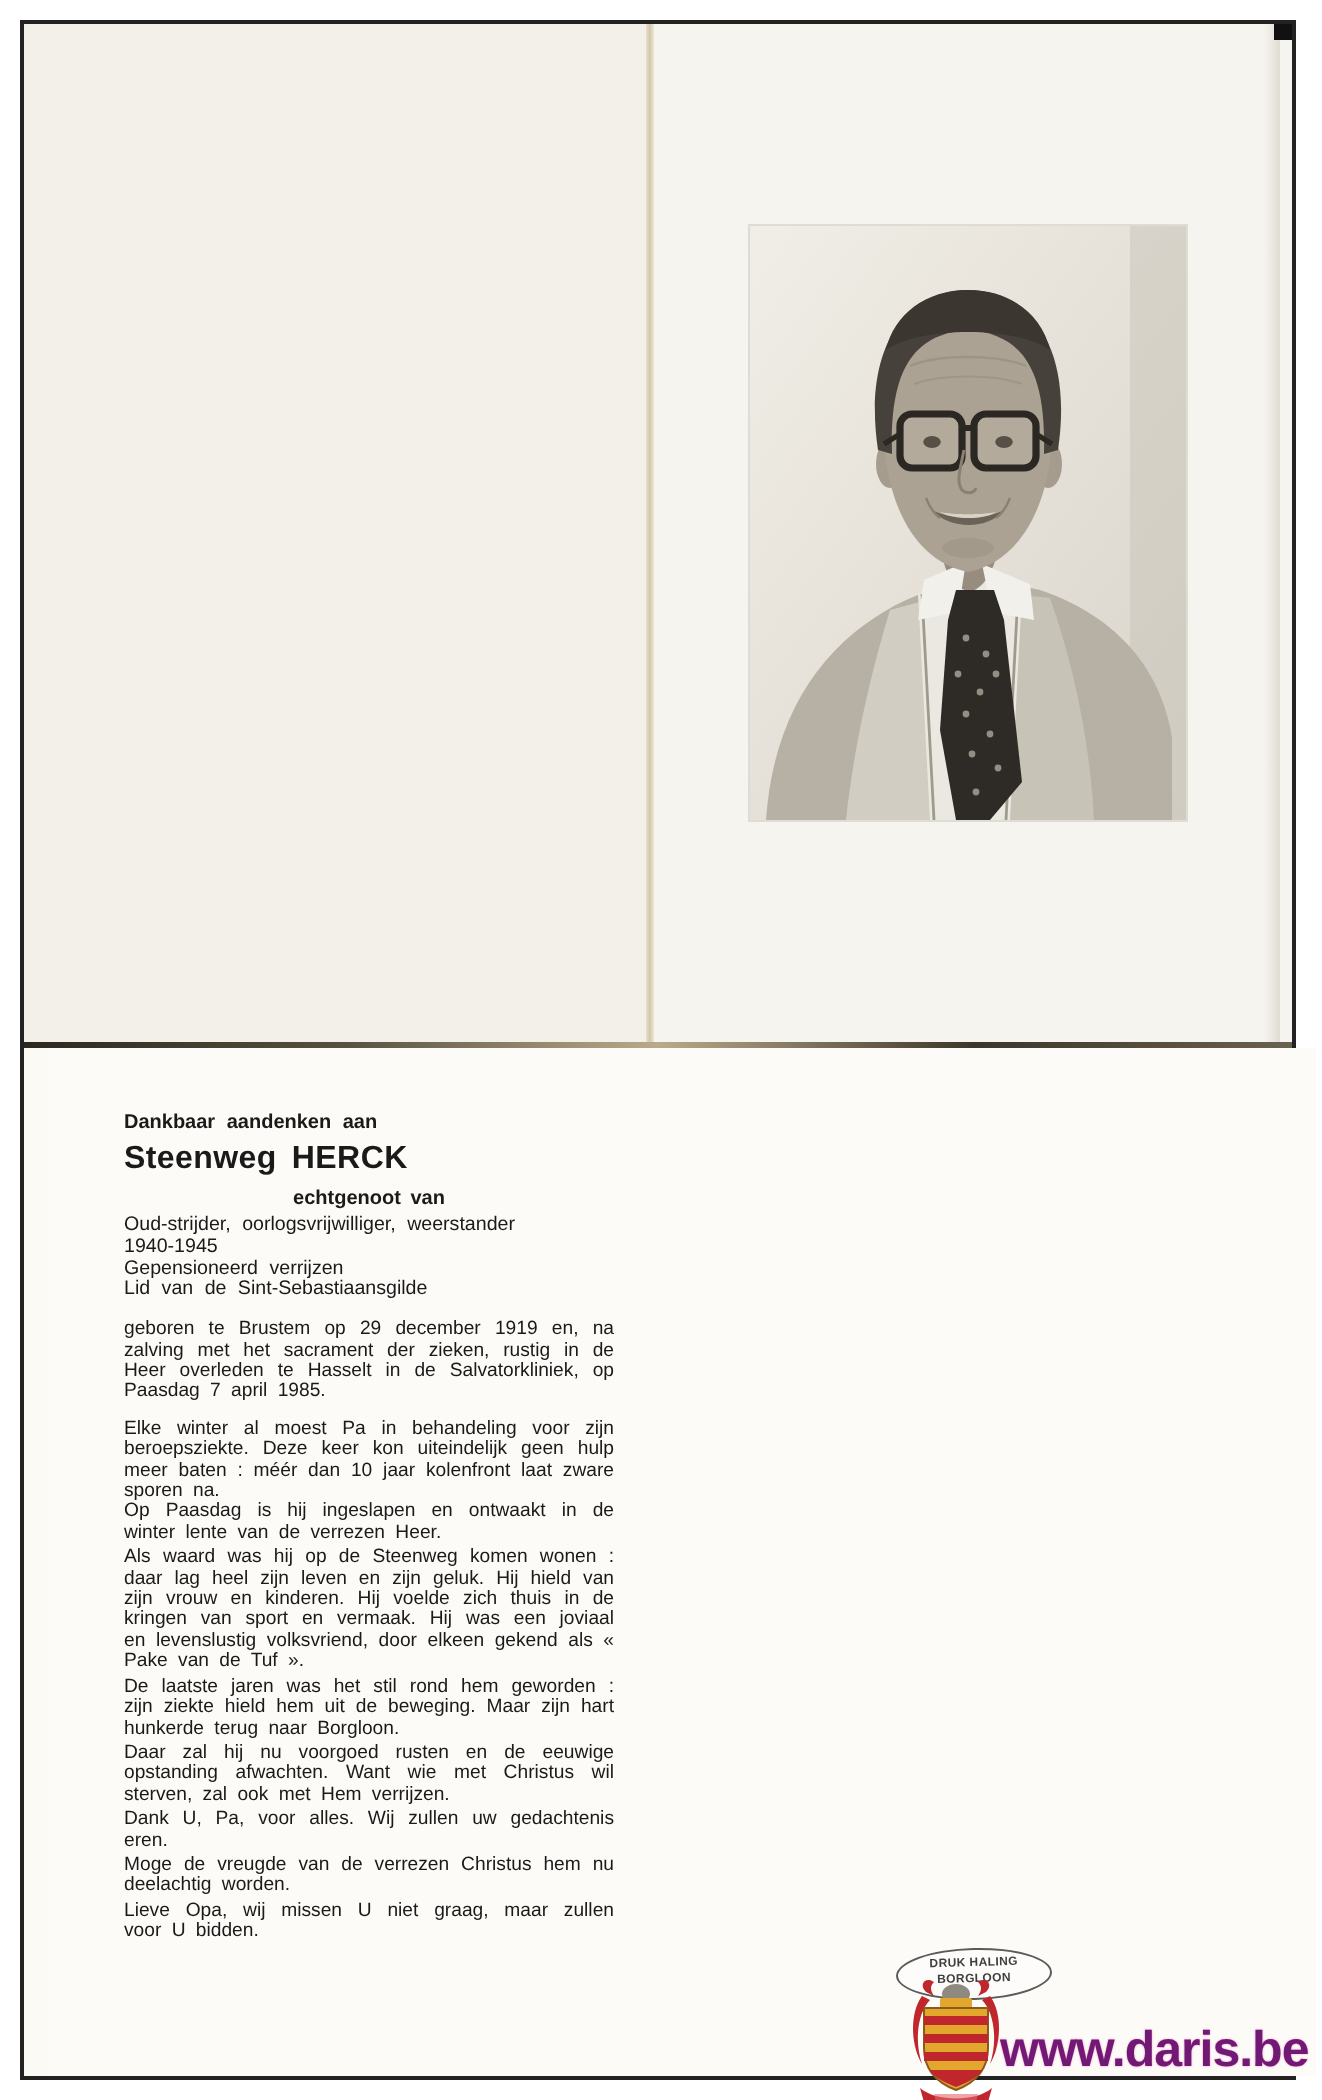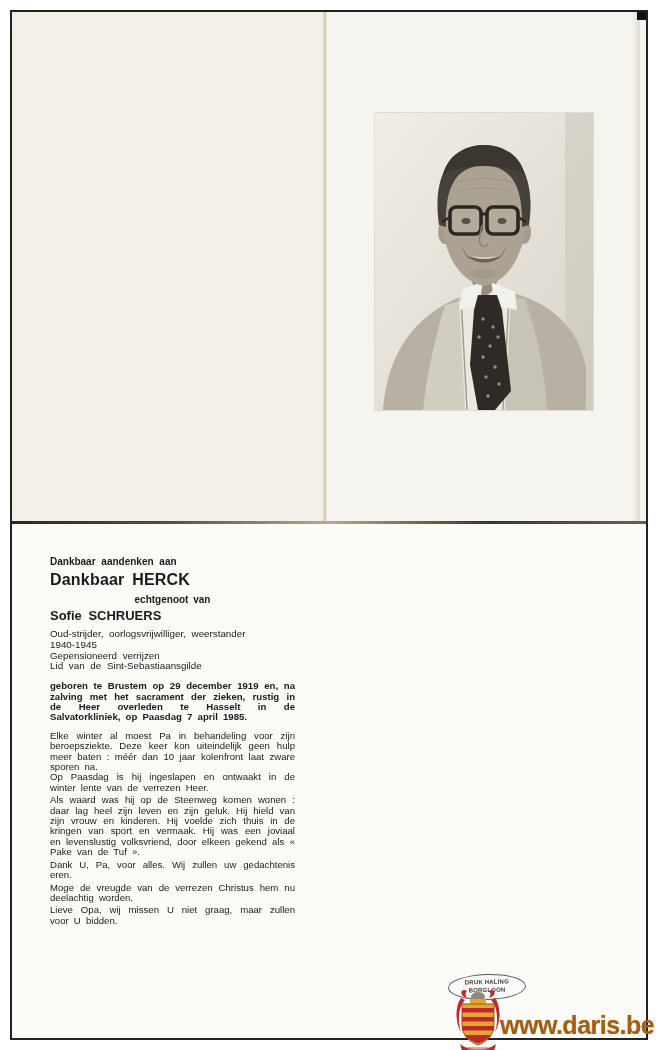--- a/index.html
+++ b/index.html
@@ -14,39 +14,39 @@
         background:linear-gradient(90deg,#e6dfcd,#d3c7a8,#efe9da);}
   .front-page{position:absolute;left:315px;top:0;width:319px;height:509px;background:#f6f4ee;}
   .page-edge-shade{position:absolute;right:6px;top:0;width:8px;height:509px;
         background:linear-gradient(90deg,rgba(0,0,0,0),rgba(120,110,90,.18));}
   .corner-dot{position:absolute;right:0;top:0;width:9px;height:8px;background:#111;}
   .photo{position:absolute;left:363px;top:101px;width:218px;height:297px;
          box-shadow:0 0 0 1px rgba(90,85,70,.15);}
   .mid-line{position:absolute;left:0;top:509px;width:634px;height:3px;
          background:linear-gradient(90deg,#2c2820,#57503f,#b9ab8a,#3c352a,#6b6150);}
   
-  .interior{position:absolute;left:0;top:512px;width:634px;height:514px;background:#fcfbf7;}
+  .interior{position:absolute;left:12px;top:512px;width:634px;height:514px;background:#fcfbf7;}
   .left-col{position:absolute;left:38px;top:32px;width:245px;}
   .intro{font-size:10px;font-weight:bold;margin:0 0 4px;word-spacing:3px;}
   .name{font-size:16px;font-weight:bold;margin:0 0 5px;letter-spacing:.2px;word-spacing:3px;}
   .relation{font-size:10px;font-weight:bold;margin:0 0 3px;word-spacing:2px;text-align:center;}
   .spouse{font-size:13px;font-weight:bold;margin:0 0 6px;word-spacing:3px;}
   .titles div{font-size:9.8px;font-weight:normal;line-height:10.8px;word-spacing:3px;}
   .bio p{font-size:9.6px;line-height:10.4px;margin:0 0 2px;text-align:justify;
          word-spacing:2.5px;}
-  .bio p.b{font-weight:bold;margin:9px 0 8px;}
+  .bio p.b{font-weight:normal;margin:9px 0 8px;}
   .bio p.nogap{margin-bottom:0;}
   .stamp{position:absolute;left:436px;top:962px;width:76px;height:24px;
          border:1.3px solid #5a5a5a;border-radius:50% / 50%;
          text-align:center;transform:rotate(-1.5deg);background:rgba(255,255,255,.4);}
   .stamp div{font-size:6px;font-weight:bold;color:#3f3f3f;line-height:7.5px;letter-spacing:.2px;}
   .stamp div:first-child{margin-top:4px;}
   .arms{position:absolute;left:441px;top:976px;width:50px;height:70px;z-index:3;}
   .wm-text{position:absolute;left:488px;top:999px;z-index:3;
-         font-size:25px;font-weight:bold;letter-spacing:-.5px;color:#a16207;
+         font-size:25px;font-weight:bold;letter-spacing:-.5px;color:#701a75;
          text-shadow:0 0 1px rgba(236,15,142,.5);}
 </style>
 </head>
 <body>
 
 <div class="frame">
 
   <section class="exterior">
     <div class="back-page"></div>
     <div class="fold"></div>
@@ -124,34 +124,35 @@
       </svg>
     </div>
   </section>
 
   <div class="mid-line"></div>
 
   <section class="interior">
 
     <div class="left-col">
       <p class="intro">Dankbaar aandenken aan</p>
-      <p class="name">Dankbaar HERCK</p>
+      <p class="name">Steenweg HERCK</p>
       <p class="relation">echtgenoot van</p>
-      <p class="spouse">Sofie SCHRUERS</p>
       <div class="titles">
         <div>Oud-strijder, oorlogsvrijwilliger, weerstander</div>
         <div>1940-1945</div>
         <div>Gepensioneerd verrijzen</div>
         <div>Lid van de Sint-Sebastiaansgilde</div>
       </div>
       <div class="bio">
         <p class="b">geboren te Brustem op 29 december 1919 en, na zalving met het sacrament der zieken, rustig in de Heer overleden te Hasselt in de Salvatorkliniek, op Paasdag 7 april 1985.</p>
         <p class="nogap">Elke winter al moest Pa in behandeling voor zijn beroepsziekte. Deze keer kon uiteindelijk geen hulp meer baten : méér dan 10 jaar kolenfront laat zware sporen na.</p>
         <p>Op Paasdag is hij ingeslapen en ontwaakt in de winter lente van de verrezen Heer.</p>
         <p>Als waard was hij op de Steenweg komen wonen : daar lag heel zijn leven en zijn geluk. Hij hield van zijn vrouw en kinderen. Hij voelde zich thuis in de kringen van sport en vermaak. Hij was een joviaal en levenslustig volksvriend, door elkeen gekend als « Pake van de Tuf ».</p>
+        <p>De laatste jaren was het stil rond hem geworden : zijn ziekte hield hem uit de beweging. Maar zijn hart hunkerde terug naar Borgloon.</p>
+        <p>Daar zal hij nu voorgoed rusten en de eeuwige opstanding afwachten. Want wie met Christus wil sterven, zal ook met Hem verrijzen.</p>
         <p>Dank U, Pa, voor alles. Wij zullen uw gedachtenis eren.</p>
         <p>Moge de vreugde van de verrezen Christus hem nu deelachtig worden.</p>
         <p>Lieve Opa, wij missen U niet graag, maar zullen voor U bidden.</p>
       </div>
     </div>
 
   </section>
 
   <div class="stamp">
     <div>DRUK HALING</div>

